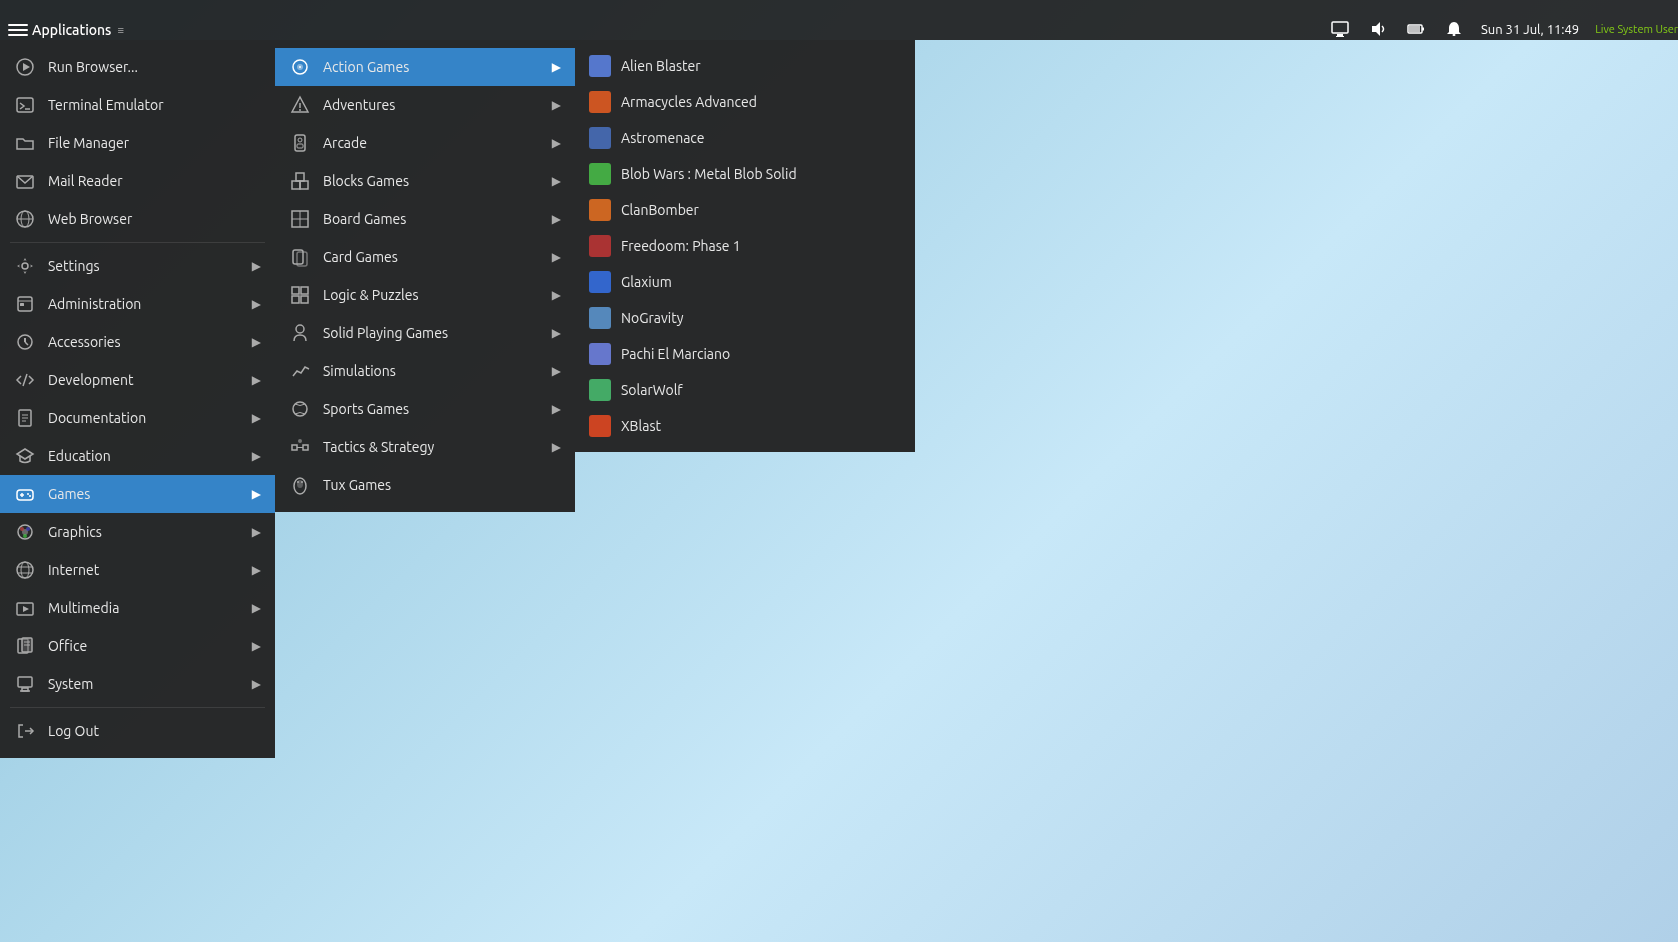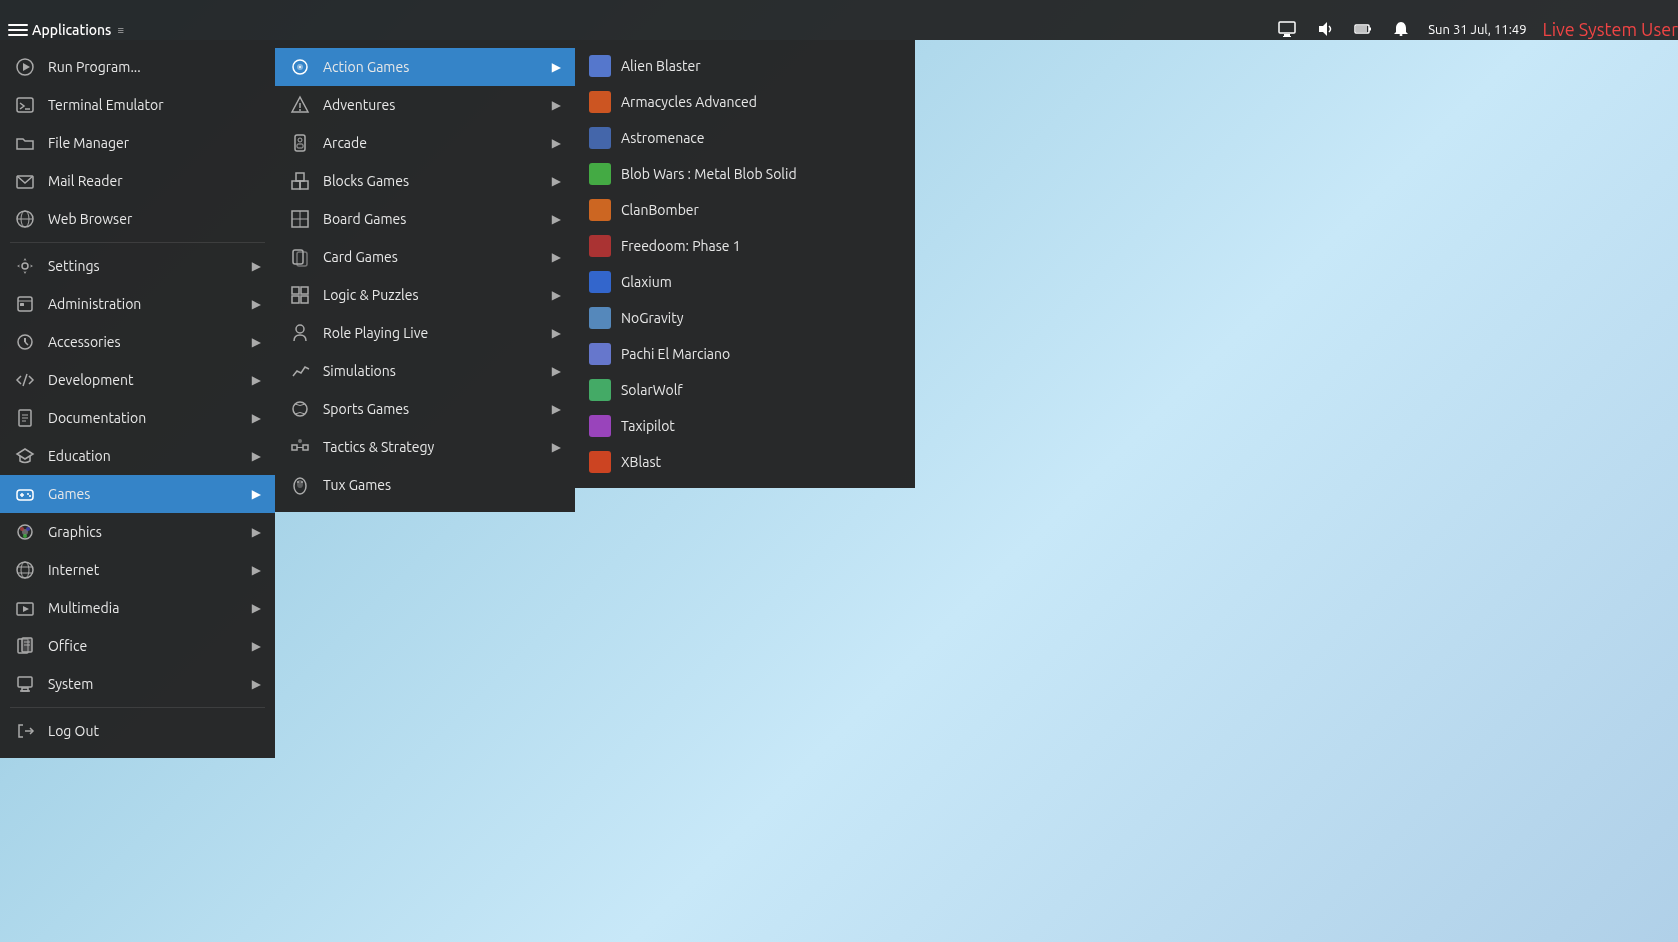--- a/index.html
+++ b/index.html
@@ -216,34 +216,34 @@
             <rect x="3" y="7" width="11" height="6" fill="white" opacity="0.7"></rect>
           </svg>
       </div>
       <div class="taskbar-icon">
         <svg width="20" height="20" viewBox="0 0 20 20">
             <path d="M10,3 C7,3 5,6 5,9 L5,13 L3,15 L17,15 L15,13 L15,9 C15,6 13,3 10,3Z" fill="white"></path>
             <rect x="8.5" y="15" width="3" height="2" rx="1" fill="white"></rect>
           </svg>
       </div>
       <span class="taskbar-datetime" style="font-size:13px;color:white;">Sun 31 Jul, 11:49</span>
-      <span class="taskbar-user" style="font-size:18px;color:#ef4444;">Live System User</span>
+      <span class="taskbar-user" style="font-size:11px;color:#84cc16;">Live System User</span>
     </div>
   </div>
 
   <div class="main-menu">
 
     <div class="menu-item">
       <div class="menu-item-icon">
         <svg width="20" height="20" viewBox="0 0 20 20">
             <circle cx="10" cy="10" r="8" fill="none" stroke="#aaa" stroke-width="1.5"></circle>
             <polygon points="8,6 15,10 8,14" fill="#aaa"></polygon>
           </svg>
       </div>
-      <span class="menu-item-label">Run Program...</span>
+      <span class="menu-item-label">Run Browser...</span>
     </div>
 
     <div class="menu-item">
       <div class="menu-item-icon">
         <svg width="20" height="20" viewBox="0 0 20 20">
             <rect x="2" y="3" width="16" height="14" rx="2" fill="none" stroke="#aaa" stroke-width="1.5"></rect>
             <polyline points="5,8 9,11 5,14" stroke="#aaa" stroke-width="1.5" fill="none"></polyline>
             <line x1="10" y1="14" x2="15" y2="14" stroke="#aaa" stroke-width="1.5"></line>
           </svg>
       </div>
@@ -530,21 +530,21 @@
       <span class="menu-arrow">▶</span>
     </div>
 
     <div class="menu-item">
       <div class="menu-item-icon">
         <svg width="20" height="20" viewBox="0 0 20 20">
             <circle cx="10" cy="6" r="4" fill="none" stroke="#aaa" stroke-width="1.5"></circle>
             <path d="M4,18 Q4,12 10,12 Q16,12 16,18" fill="none" stroke="#aaa" stroke-width="1.5"></path>
           </svg>
       </div>
-      <span class="menu-item-label">Role Playing Live</span>
+      <span class="menu-item-label">Solid Playing Games</span>
       <span class="menu-arrow">▶</span>
     </div>
 
     <div class="menu-item">
       <div class="menu-item-icon">
         <svg width="20" height="20" viewBox="0 0 20 20">
             <path d="M3,15 L7,10 L11,12 L15,6 L19,8" fill="none" stroke="#aaa" stroke-width="1.5"></path>
           </svg>
       </div>
       <span class="menu-item-label">Simulations</span>
@@ -635,24 +635,20 @@
     <div class="action-item">
       <div class="app-icon" style="background:#6677cc;width:22px;height:22px;border-radius:3px;"></div>
       <span>Pachi El Marciano</span>
     </div>
 
     <div class="action-item">
       <div class="app-icon" style="background:#44aa66;width:22px;height:22px;border-radius:3px;"></div>
       <span>SolarWolf</span>
     </div>
 
-    <div class="action-item">
-      <div class="app-icon" style="background:#9944bb;width:22px;height:22px;border-radius:3px;"></div>
-      <span>Taxipilot</span>
-    </div>
 
     <div class="action-item">
       <div class="app-icon" style="background:#cc4422;width:22px;height:22px;border-radius:3px;"></div>
       <span>XBlast</span>
     </div>
   </div>
 
   <div style="position:absolute;top:50px;left:280px;width:360px;height:290px;background:rgba(255,255,255,0.15);border-radius:4px;"></div>
 
 </div>

